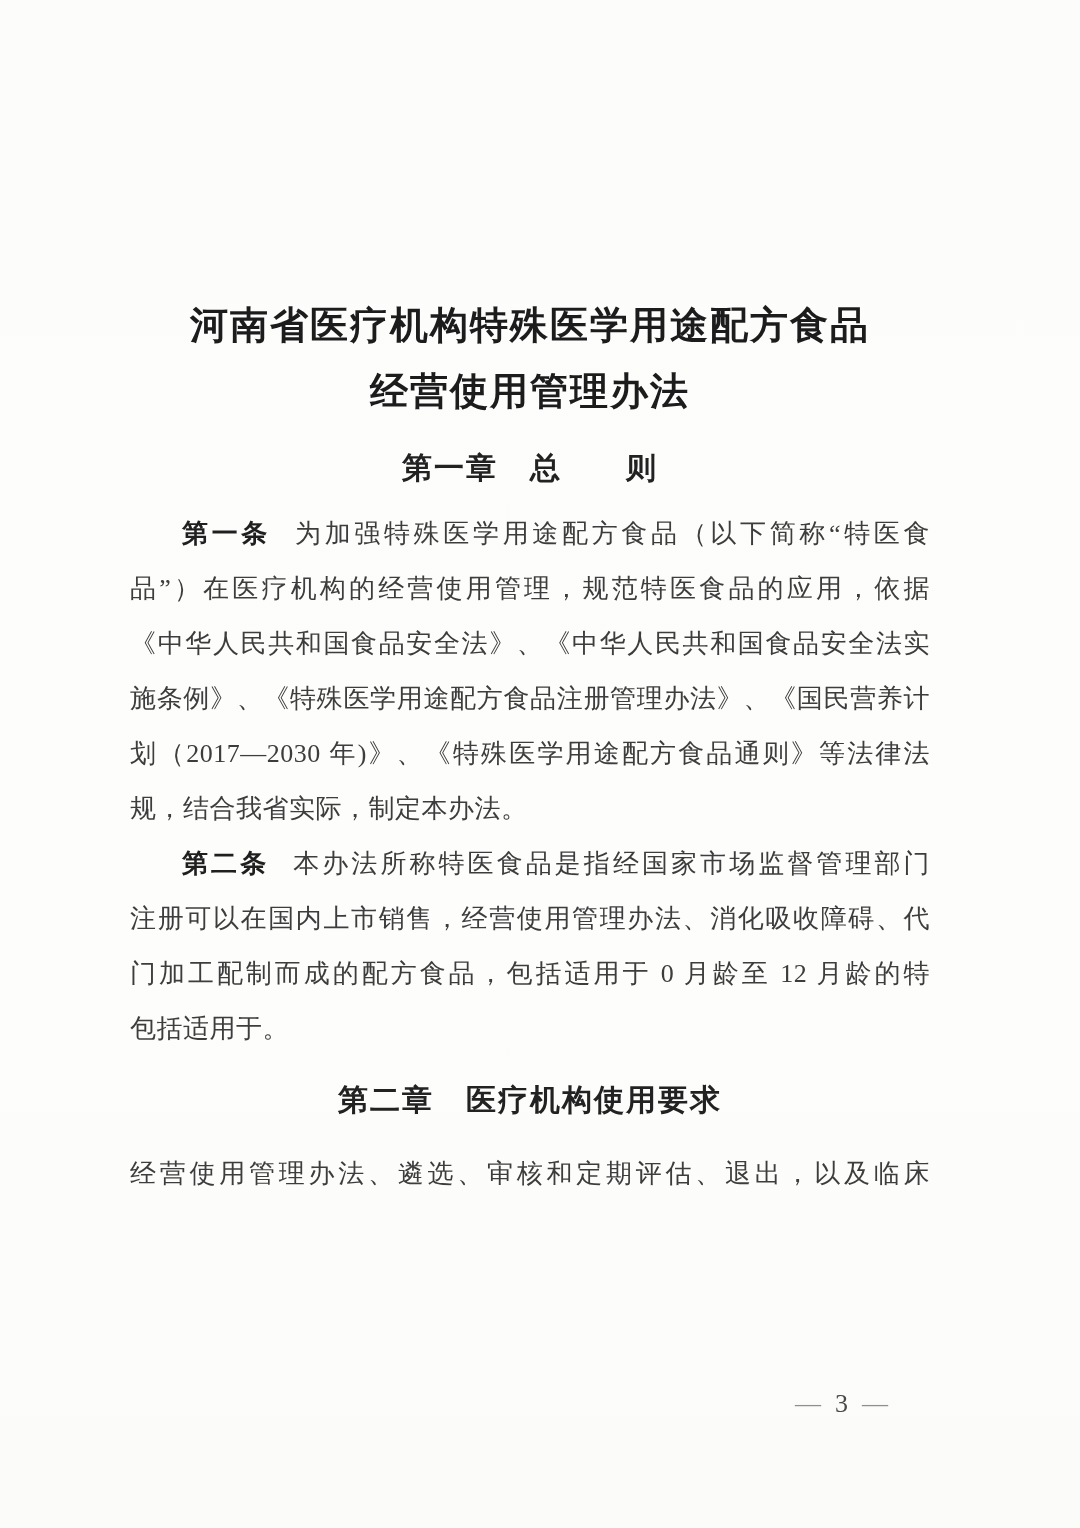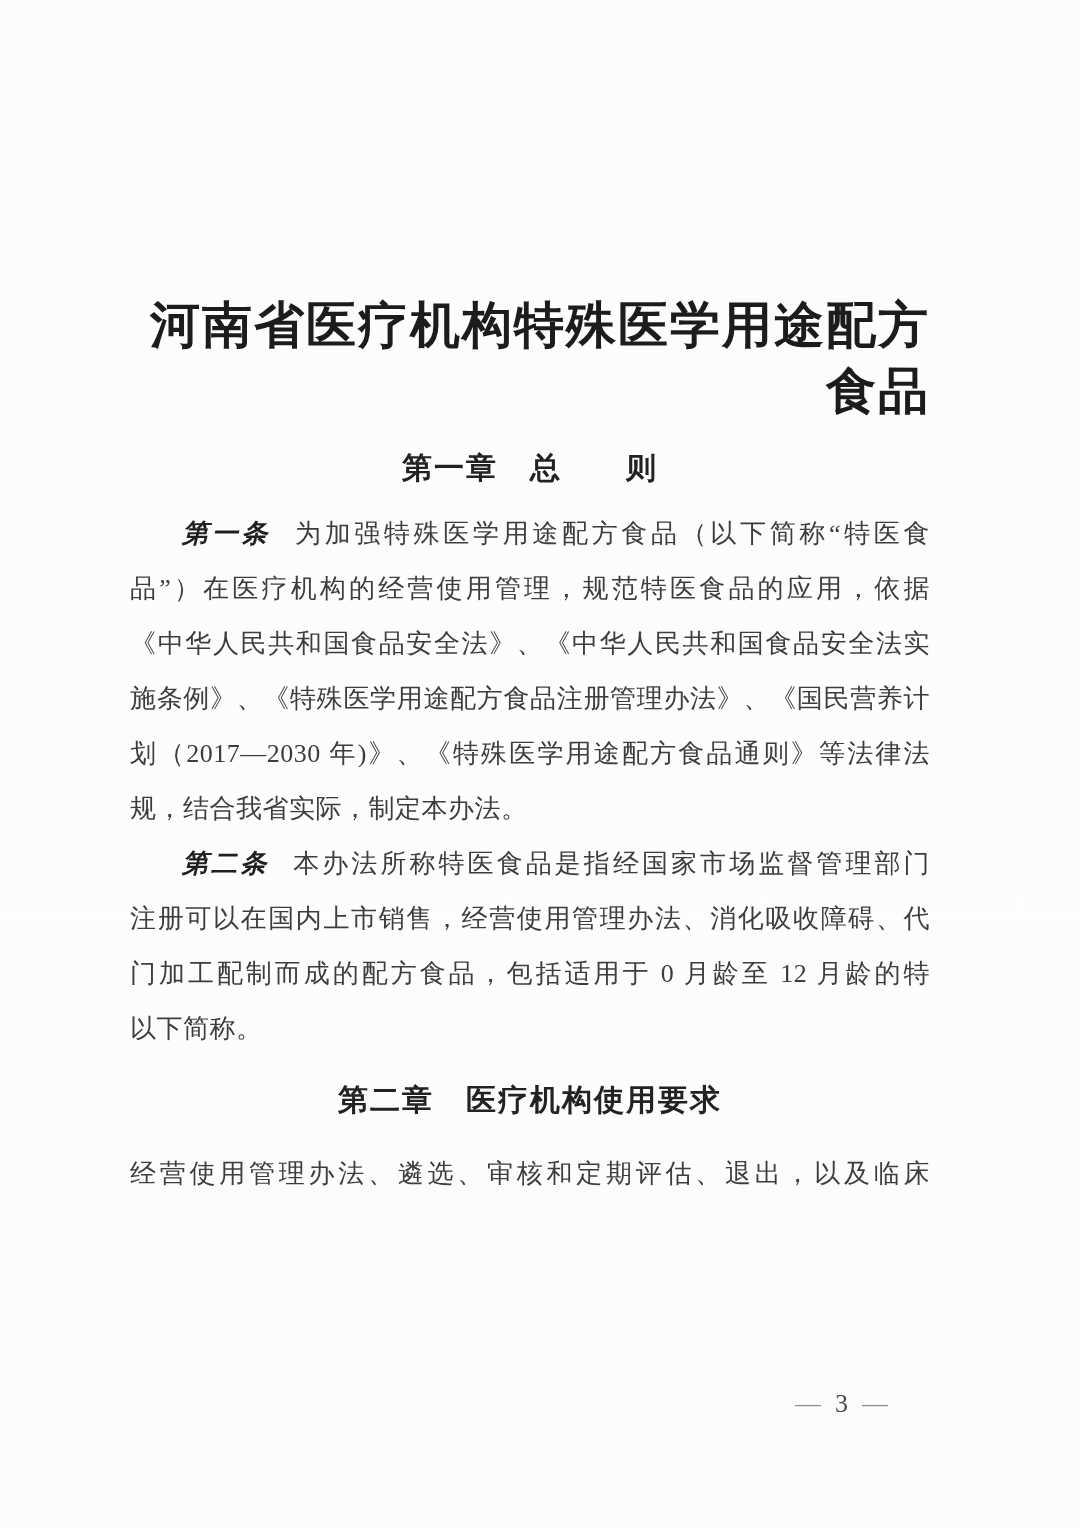--- a/index.html
+++ b/index.html
@@ -16,24 +16,24 @@
     overflow: hidden;
     font-family: "Liberation Serif", "DejaVu Serif", serif;
   }
   .inner {
     box-sizing: content-box;
     width: 800px;
     padding: 292px 150px 0 130px;
   }
   .doc-title {
     margin: 0;
-    font-size: 50px;
+    font-size: 38px;
     line-height: 66px;
     font-weight: 700;
-    text-align: right;
+    text-align: center;
     letter-spacing: 2px;
     color: #1c1c1c;
     font-family: Liberation Serif, serif;
   }
   .chapter {
     margin-top: 12px;
     font-size: 30px;
     line-height: 64px;
     font-weight: 700;
     text-align: center;
@@ -54,21 +54,20 @@
     letter-spacing: 0.5px;
     overflow: hidden;
   }
   .line.fill { text-align-last: justify; }
   .line.indent { padding-left: 52px; }
   .article-no {
     font-weight: 700;
     color: #1f1f1f;
     margin-right: 24px;
     font-family: "Liberation Sans", "DejaVu Sans", sans-serif;
-    font-style: italic;
   }
   .footer {
     position: absolute;
     top: 1388px;
     right: 178px;
     font-size: 26px;
     line-height: 32px;
     color: #555;
     letter-spacing: 0;
     white-space: nowrap;
@@ -78,33 +77,34 @@
     padding: 0 14px;
   }
   .footer .num { color: #4a4a4a; }
 </style>
 </head>
 <body>
 
 <div class="page">
   <div class="inner">
     <h1 class="doc-title">河南省医疗机构特殊医学用途配方食品</h1>
+    <h1 class="doc-title">经营使用管理办法</h1>
     <div id="doc-body">
         <div class="chapter">第一章　总　　则</div>
         <div class="body-block">
           <div class="line fill indent"><span class="article-no">第一条</span><span>为加强特殊医学用途配方食品（以下简称“特医食</span></div>
           <div class="line fill">品”）在医疗机构的经营使用管理，规范特医食品的应用，依据</div>
           <div class="line fill">《中华人民共和国食品安全法》、《中华人民共和国食品安全法实</div>
           <div class="line fill">施条例》、《特殊医学用途配方食品注册管理办法》、《国民营养计</div>
           <div class="line fill">划（2017—2030 年)》、《特殊医学用途配方食品通则》等法律法</div>
           <div class="line">规，结合我省实际，制定本办法。</div>
           <div class="line fill indent"><span class="article-no">第二条</span><span>本办法所称特医食品是指经国家市场监督管理部门</span></div>
           <div class="line fill">注册可以在国内上市销售，经营使用管理办法、消化吸收障碍、代</div>
           <div class="line fill">门加工配制而成的配方食品，包括适用于 0 月龄至 12 月龄的特</div>
-          <div class="line">以下简称。</div>
+          <div class="line">包括适用于。</div>
         </div>
         <div class="chapter">第二章　医疗机构使用要求</div>
         <div class="body-block after-chapter">
           <div class="line fill">经营使用管理办法、遴选、审核和定期评估、退出，以及临床</div>
         </div>
       </div>
   </div>
   <div class="footer"><span class="dash">—</span><span class="num">3</span><span class="dash">—</span></div>
 </div>
 

